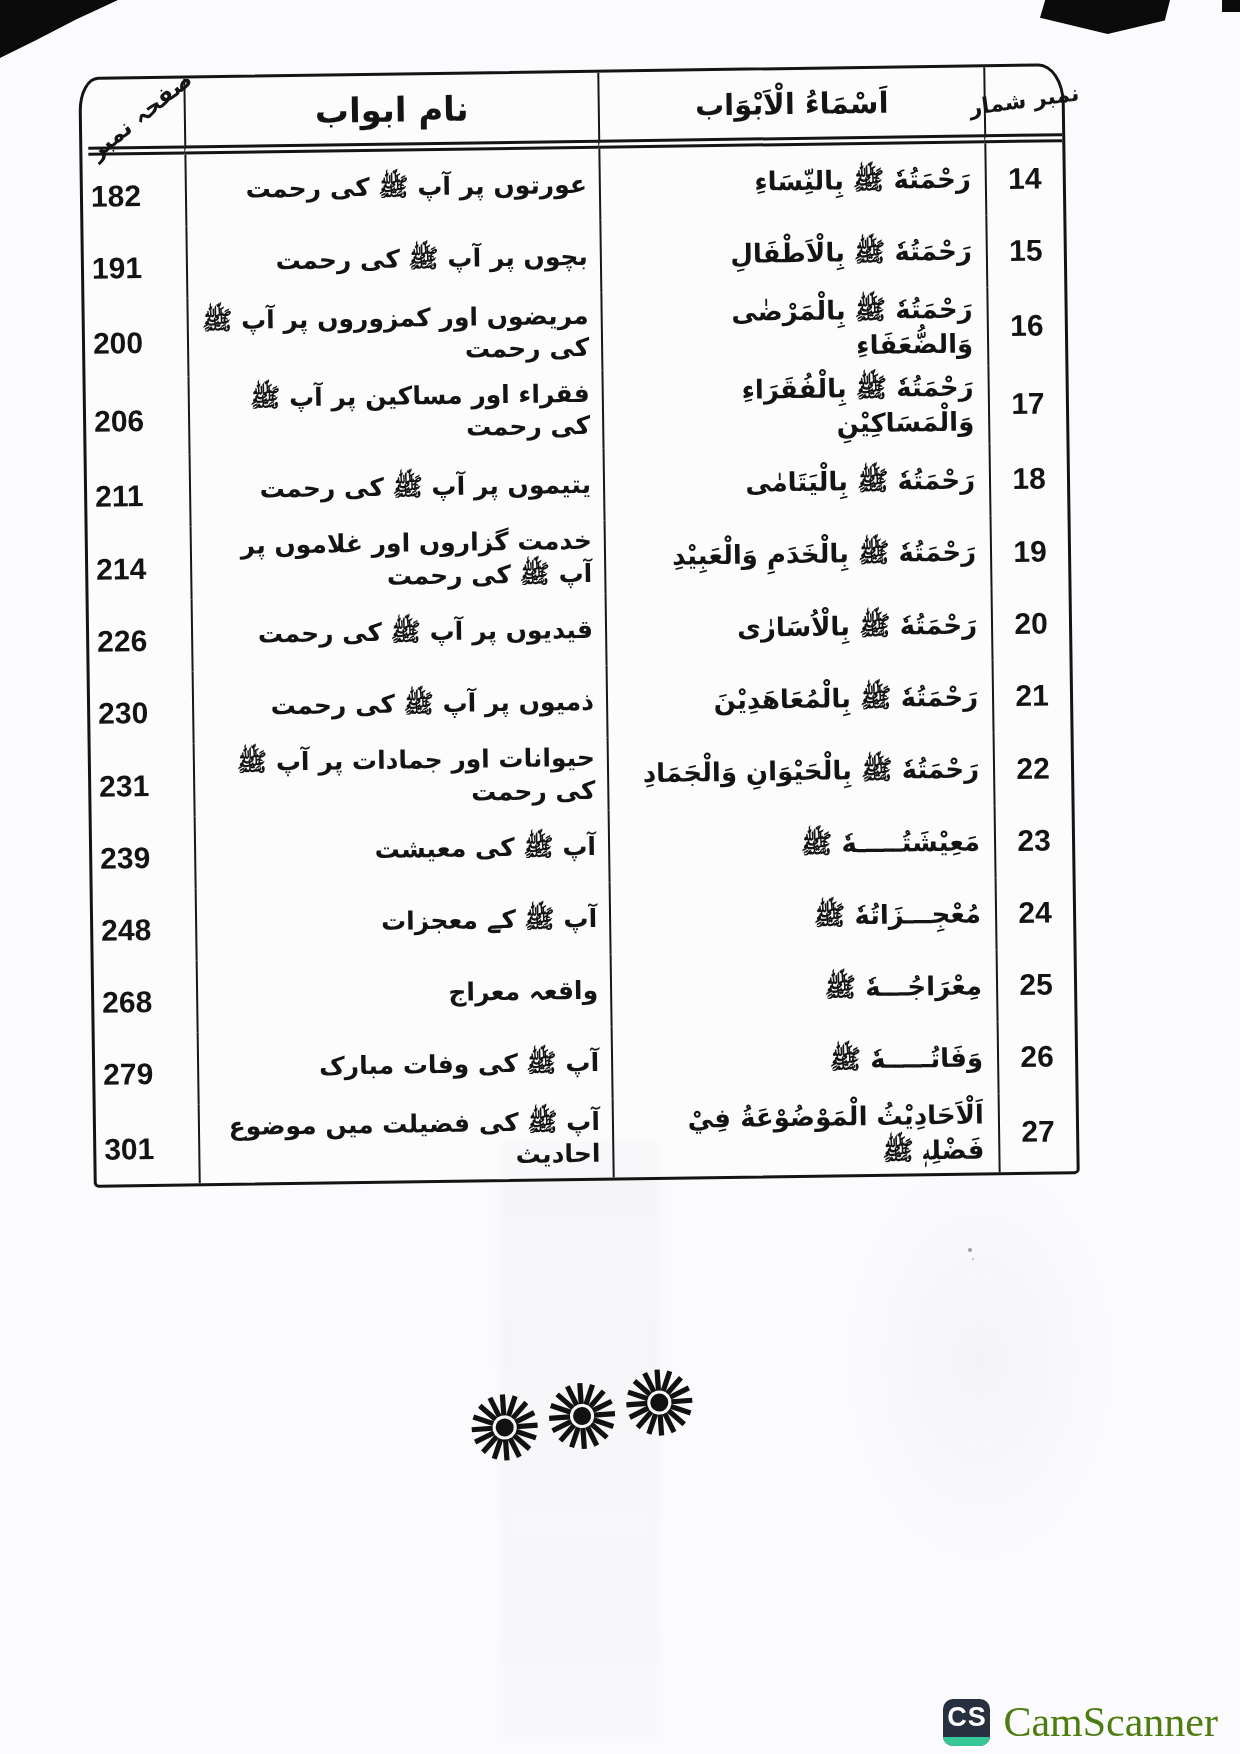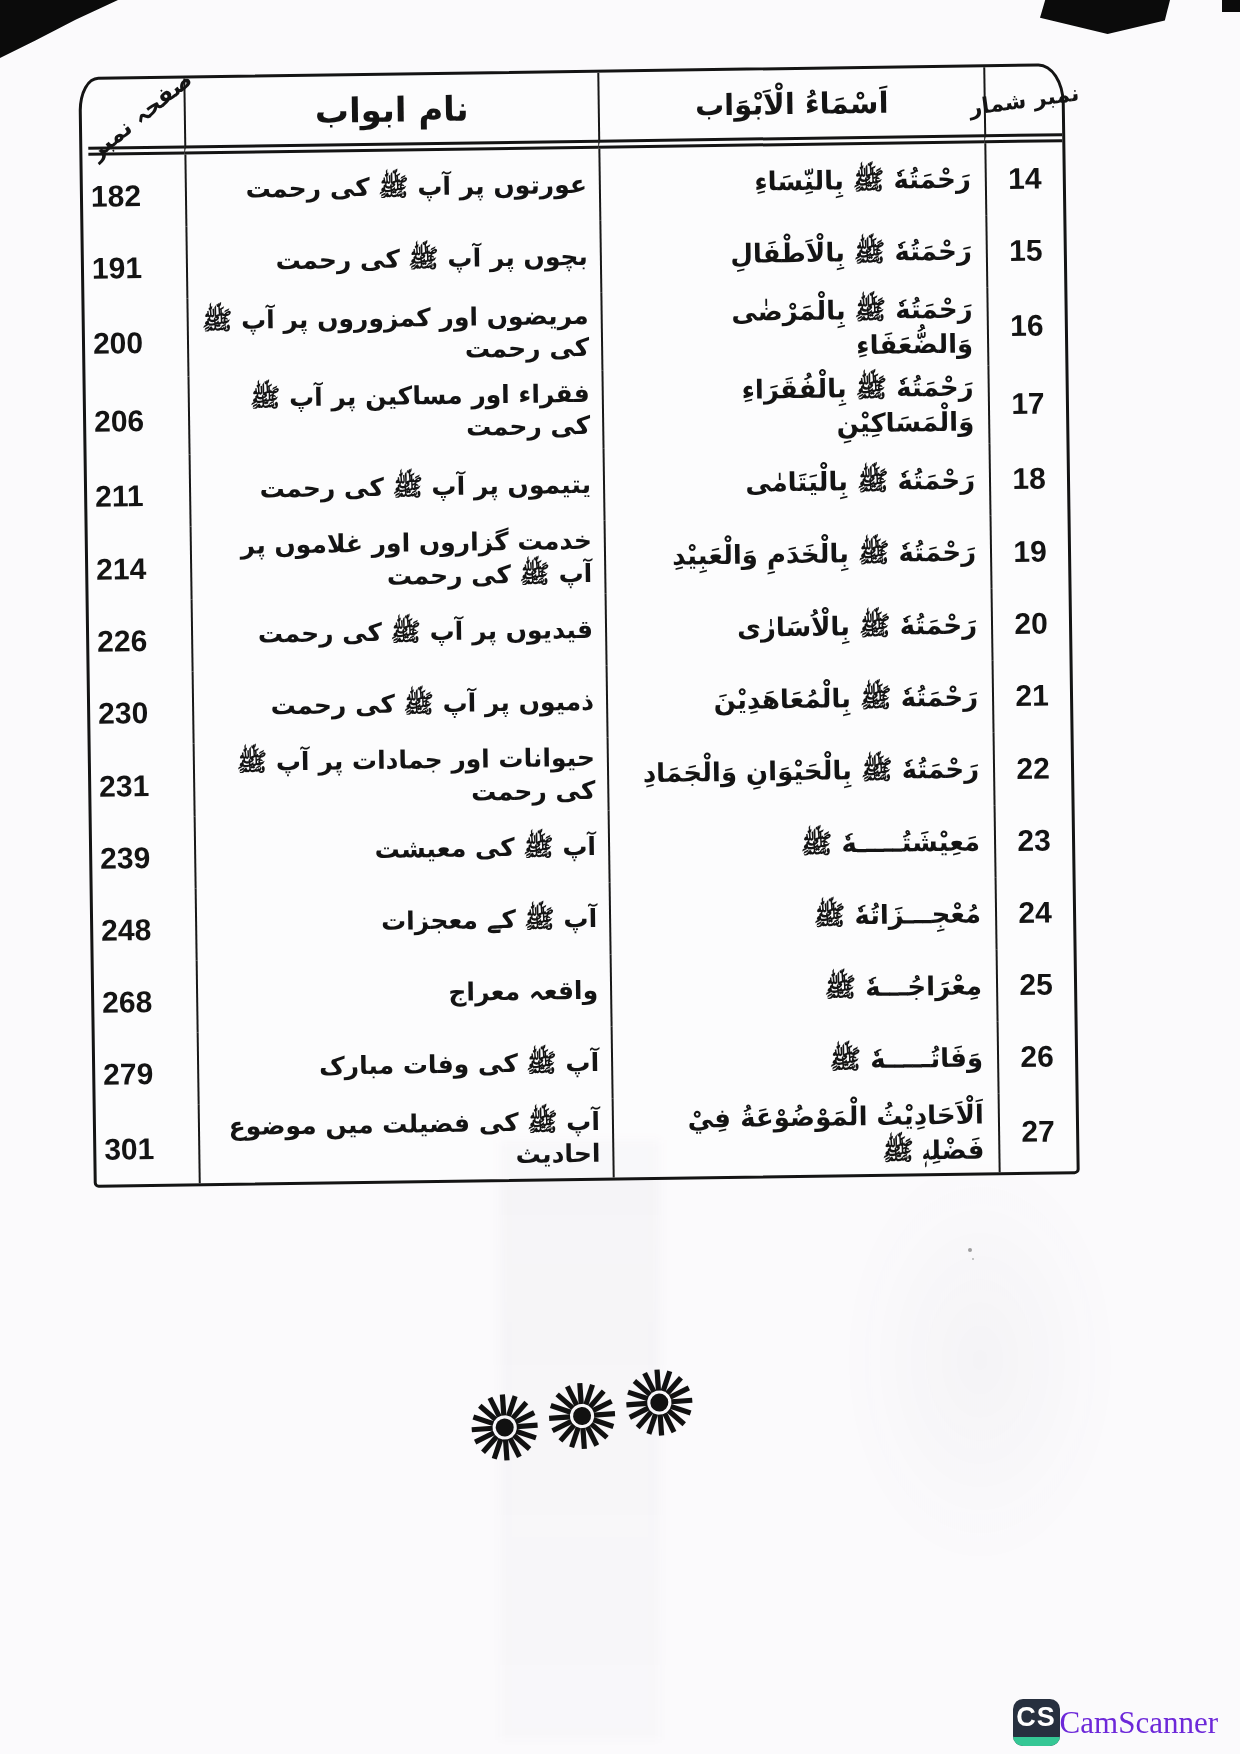--- a/index.html
+++ b/index.html
@@ -53,28 +53,28 @@
     text-align:right;line-height:1.3;}
 
   
   .ornaments{position:absolute;left:468px;top:1372px;display:flex;gap:6px;align-items:flex-end;
     transform:rotate(-4deg);}
   .starburst{width:72px;height:72px;}
   .ornaments .starburst:nth-child(2){margin-bottom:6px;}
   .ornaments .starburst:nth-child(3){margin-bottom:14px;}
 
   
-  .watermark{position:absolute;right:22px;bottom:8px;display:flex;align-items:center;}
+  .watermark{position:absolute;right:22px;bottom:8px;display:flex;align-items:center;gap:13px;}
   .cs-icon{position:relative;width:47px;height:47px;background:#27303f;border-radius:10px;
     overflow:hidden;flex:0 0 auto;}
   .cs-icon .cs-text{position:absolute;left:0;right:0;top:3px;text-align:center;
     color:#ffffff;font-family:"Liberation Sans","DejaVu Sans",sans-serif;
     font-size:27px;font-weight:bold;letter-spacing:1px;}
   .cs-icon .cs-bar{position:absolute;left:0;right:0;bottom:0;height:9px;background:#35c795;}
-  .wm-label{font-family:"Liberation Serif","DejaVu Serif",serif;font-size:31px;color:#6d28d9;}
+  .wm-label{font-family:"Liberation Serif","DejaVu Serif",serif;font-size:42px;color:#4d7c0f;}
 </style>
 </head>
 <body>
 
 <div class="page">
 
   <div class="corner corner-tl"></div>
   <div class="corner corner-tr"></div>
   <div class="corner corner-tr2"></div>
   <div class="smudge smudge-band"></div>

